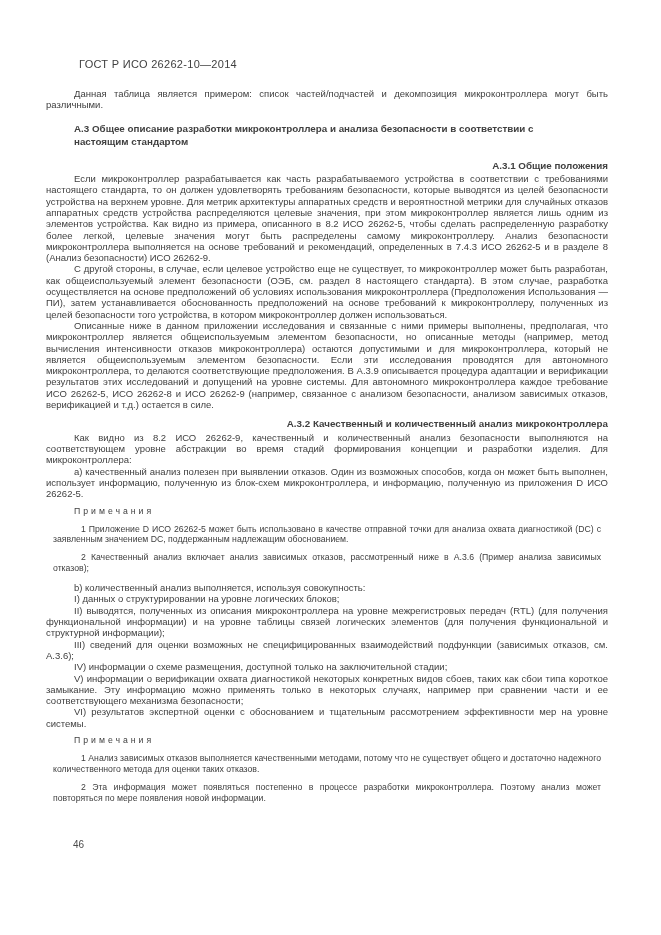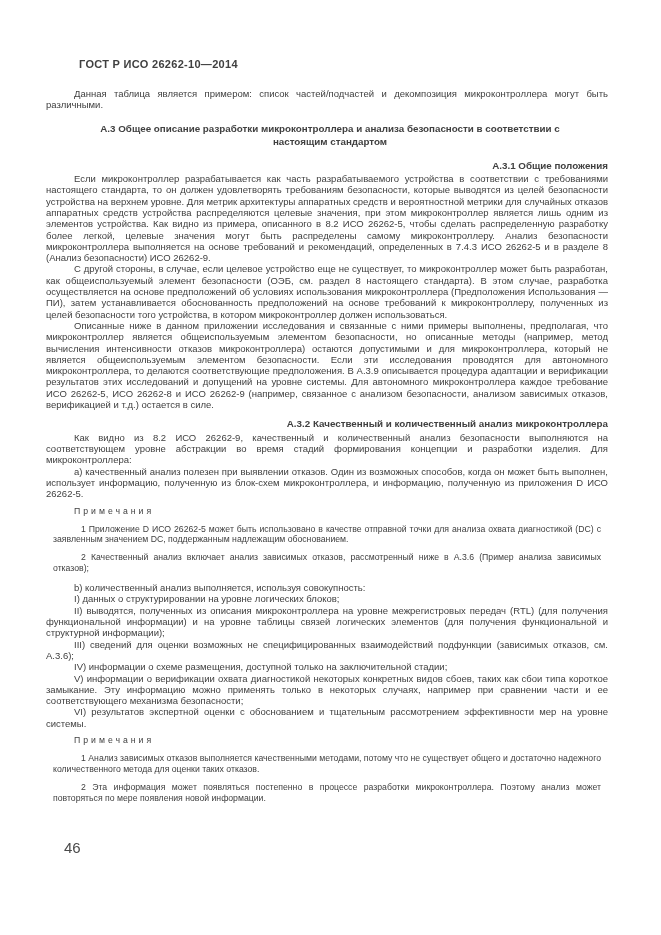--- a/index.html
+++ b/index.html
@@ -13,42 +13,42 @@
     position: relative;
     font-family: "Liberation Sans", sans-serif;
     color: #404040;
     overflow: hidden;
   }
   .runhead {
     position: absolute;
     top: 58px;
     left: 79px;
     font-size: 11px;
-    font-weight: bold;
+    font-weight: normal;
     letter-spacing: 0.3px;
     white-space: nowrap;
   }
   .content {
     position: absolute;
     top: 88px;
     left: 46px;
     width: 562px;
     font-size: 9.5px;
     line-height: 11.3px;
     text-align: justify;
   }
   p.para {
     margin: 0;
     text-indent: 28px;
   }
   .heading-a3 {
     font-size: 9.8px;
     font-weight: bold;
     line-height: 13px;
-    text-align: center;
+    text-align: left;
     margin: 11px 0 12px 28px;
     max-width: 512px;
     text-indent: 0;
   }
   .subheading {
     font-size: 9.8px;
     font-weight: bold;
     line-height: 11.5px;
     text-align: right;
     margin: 8px 0 2px 28px;
@@ -64,23 +64,23 @@
     letter-spacing: 3px;
     text-align: left;
     text-indent: 0;
   }
   .note-item {
     margin: 7px;
     text-indent: 28px;
   }
   .pagenum {
     position: absolute;
-    left: 64px;
+    left: 73px;
     top: 839px;
-    font-size: 15px;
+    font-size: 10px;
     color: #4a4a4a;
   }
 </style>
 </head>
 <body>
 
 <div class="runhead">ГОСТ Р ИСО 26262-10—2014</div>
 
 <div class="content">
 

